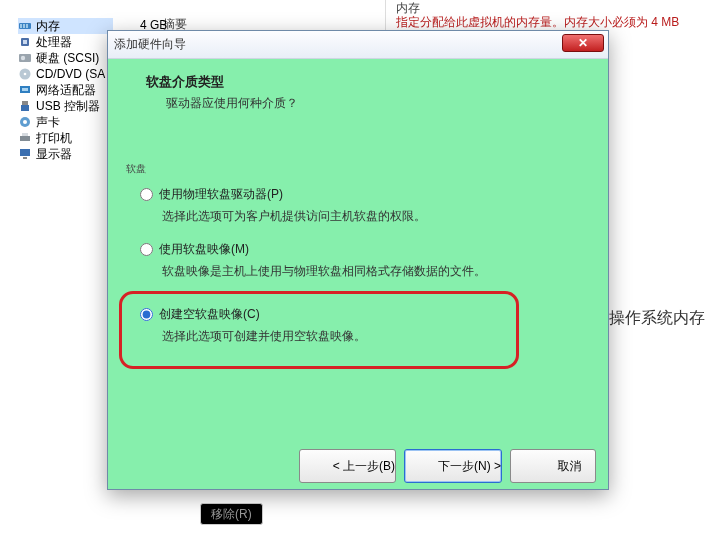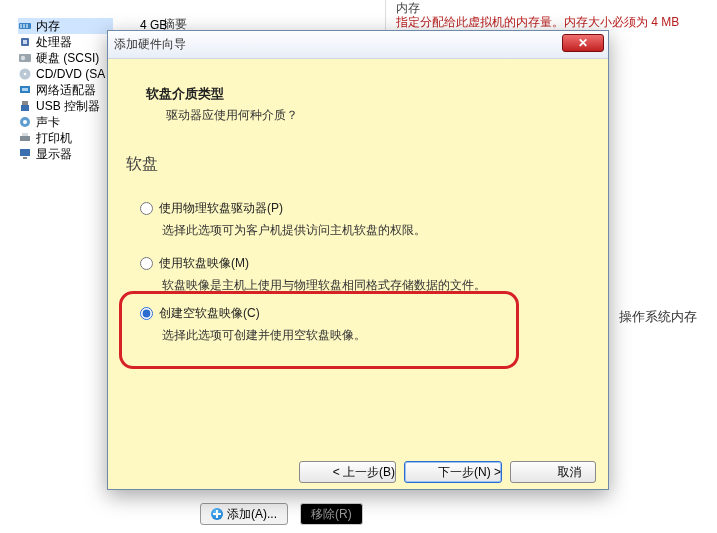--- a/index.html
+++ b/index.html
@@ -32,21 +32,21 @@
   .bg-header .col-sum { position: absolute; left: 163px; top: 0; }
   .bg-right {
     position: absolute;
     left: 385px; top: 0;
     width: 320px;
     border-left: 1px solid #ddd;
     height: 480px;
   }
   .bg-right .rtitle { position: absolute; left: 10px; top: 0; font-size:12px; color:#444; }
   .bg-right .rdesc { position: absolute; left: 10px; top: 14px; font-size:12px; color:#b91c1c; }
-  .bg-right .osnote { position: absolute; right: 8px; top: 308px; font-size:13px; color:#333; }
+  .bg-right .osnote { position: absolute; right: 0; top: 308px; font-size:16px; color:#333; }
   .dev-list {
     position: absolute;
     left: 18px;
     top: 18px;
     width: 95px;
   }
   .dev-item {
     display: flex;
     align-items: center;
     height: 16px;
@@ -96,21 +96,21 @@
   .add-icon::before { left:5px; top:2px; width:2px; height:8px; }
   .add-icon::after { left:2px; top:5px; width:8px; height:2px; }
 
   
   .dialog {
     position: absolute;
     left: 107px;
     top: 30px;
     width: 502px;
     height: 460px;
-    background: #fef9c3;
+    background: #86efac;
     border: 1px solid #6f8aa8;
     box-shadow: 0 6px 20px rgba(0,0,0,0.35);
   }
   .dialog-title {
     height: 28px;
     background: linear-gradient(#fdfdff,#e8eef7);
     border-bottom: 1px solid #cdd6e2;
     display: flex;
     align-items: center;
     padding: 0 6px;
@@ -123,32 +123,32 @@
     width: 42px; height: 18px;
     background: linear-gradient(#f07070,#c22020);
     border: 1px solid #7a0e0e;
     border-radius: 3px;
     color: #fff;
     display: flex; align-items: center; justify-content: center;
     font-size: 12px;
     font-weight: bold;
   }
   .dialog-body {
-    padding: 20px 14px;
+    padding: 8px 14px;
     position: relative;
     height: 400px;
   }
   .hdr-title { font-weight: bold; font-size: 13px; color:#222; margin-left: 24px; margin-top:6px; }
   .hdr-sub { font-size: 12px; color:#333; margin-left: 44px; margin-top: 4px; }
   .group-label {
-    font-size: 16px; color:#444;
-    margin-top: 30px; margin-left: 4px;
+    font-size: 10px; color:#444;
+    margin-top: 50px; margin-left: 4px;
   }
   .radio-row {
-    margin-top: 25px;
+    margin-top: 10px;
     margin-left: 18px;
   }
   .radio-row label { font-size: 12px; color:#222; display:inline-flex; align-items:center; gap:6px; }
   .radio-desc { font-size: 12px; color:#333; margin-left: 40px; margin-top: 4px; font-family: Liberation Mono, monospace; }
   .highlight-box {
     position: absolute;
     left: 11px;
     top: 232px;
     width: 400px;
     height: 78px;
@@ -159,21 +159,21 @@
   input[type=radio] { accent-color: #2b6cd1; width:13px; height:13px; }
   .dialog-footer {
     position: absolute;
     bottom: 6px;
     right: 12px;
     display: flex;
     gap: 8px;
   }
   .dbtn {
     min-width: 86px;
-    height: 22px;
+    height: 34px;
     background: linear-gradient(#fdfdfd,#e7e7e7);
     border: 1px solid #8a8a8a;
     border-radius: 3px;
     font-size: 12px;
     display: inline-flex; align-items: center; justify-content: center; padding-left: 33px;
   }
   .dbtn.default { border: 1px solid #2b6cd1; box-shadow: 0 0 0 1px #9bc3f3 inset; justify-content: flex-end; }
 
   
   svg.ico { width:14px; height:14px; }
@@ -275,24 +275,20 @@
 
   <div class="sum-val">4 GB</div>
 
   <div class="bg-right">
     <div class="rtitle">内存</div>
     <div class="rdesc">指定分配给此虚拟机的内存量。内存大小必须为 4 MB</div>
     <div class="osnote">操作系统内存</div>
   </div>
 
   <div class="bottom-bar">
-    <button class="btn">
-      <span class="add-icon"></span>
-      <span>添加(A)...</span>
-    </button>
     <button class="btn disabled">
       <span>移除(R)</span>
     </button>
   </div>
 </div>
 
 <div class="dialog">
   <div class="dialog-title">
     <span class="ttext">添加硬件向导</span>
     <div class="close-btn">
@@ -314,21 +310,21 @@
     <div class="radio-desc">选择此选项可为客户机提供访问主机软盘的权限。</div>
 
     <div class="radio-row" style="margin-top:16px">
       <label>
         <input type="radio" name="floppy" style="">
         <span>使用软盘映像(M)</span>
       </label>
     </div>
     <div class="radio-desc">软盘映像是主机上使用与物理软盘相同格式存储数据的文件。</div>
 
-    <div class="radio-row" style="margin-top:11px">
+    <div class="radio-row" style="margin-top:26px">
       <label>
         <input type="radio" name="floppy" checked="" style="">
         <span>创建空软盘映像(C)</span>
       </label>
     </div>
     <div class="radio-desc">选择此选项可创建并使用空软盘映像。</div>
 
     <div class="highlight-box"></div>
   </div>
 

